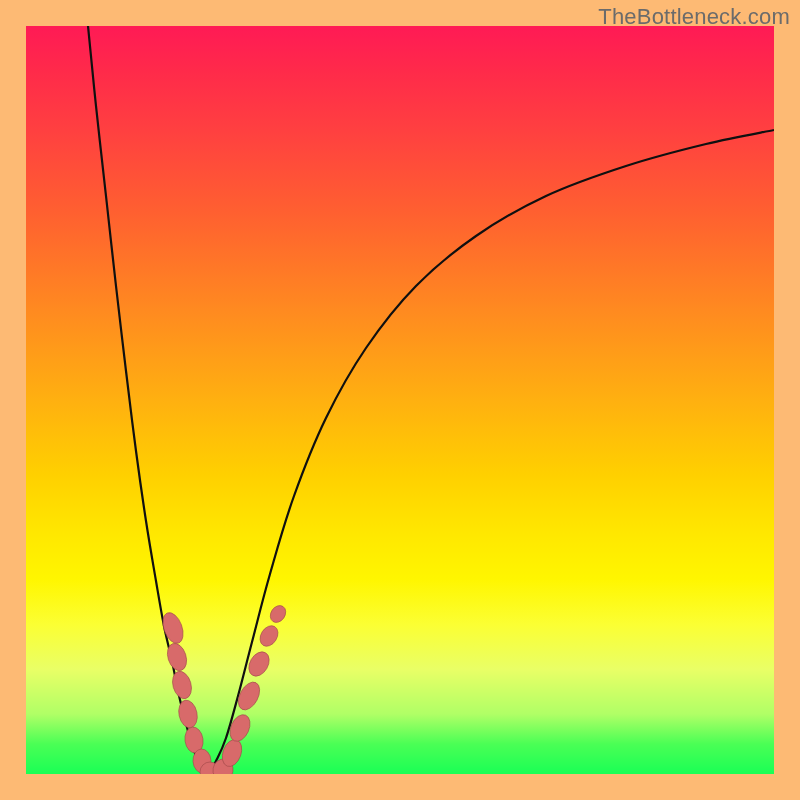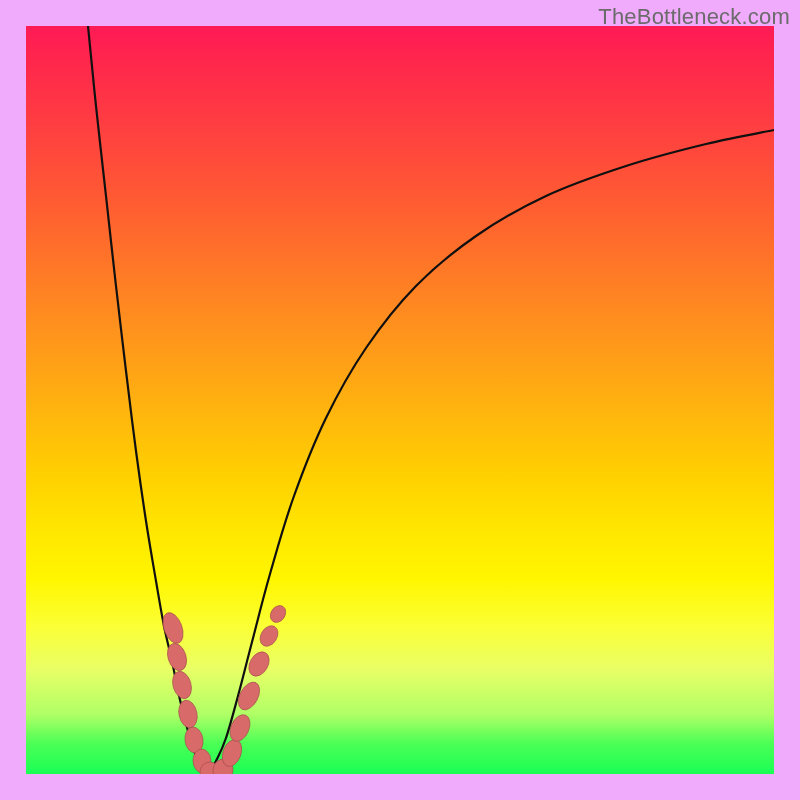--- a/index.html
+++ b/index.html
@@ -10,21 +10,21 @@
     overflow: hidden;
     background: #000;
     font-family: Arial, Helvetica, sans-serif;
   }
   .frame {
     position: absolute;
     left: 0;
     top: 0;
     width: 800px;
     height: 800px;
-    background: #f0abfc;
+    background: #fdba74;
   }
   .plot {
     position: absolute;
     left: 26px;
     top: 26px;
     width: 748px;
     height: 748px;
     
     background: linear-gradient(
       to bottom,

